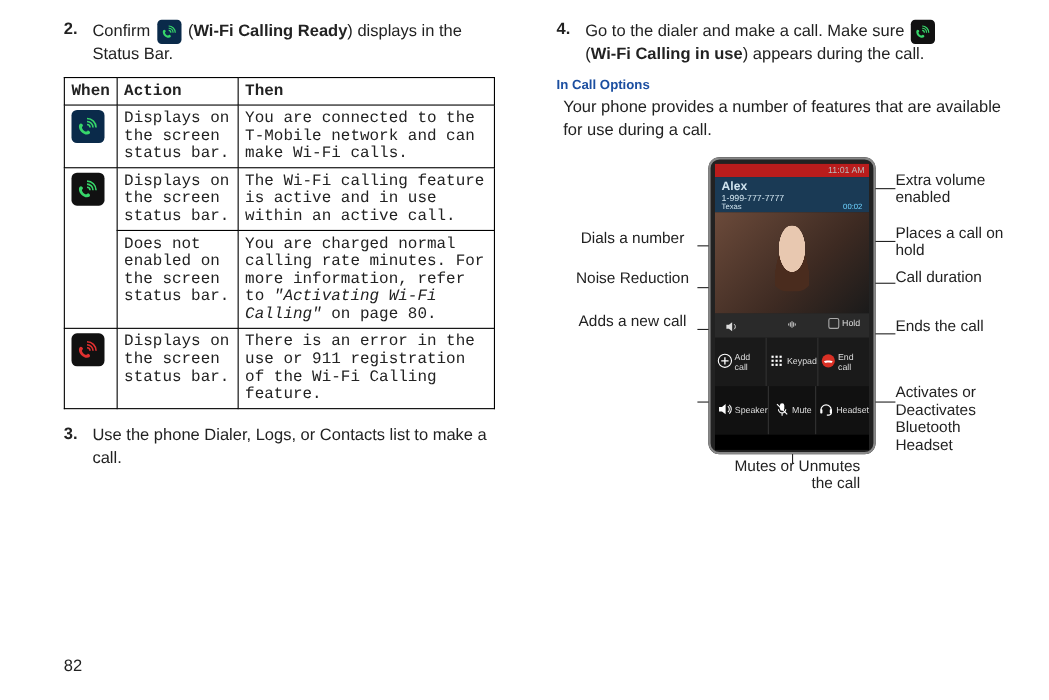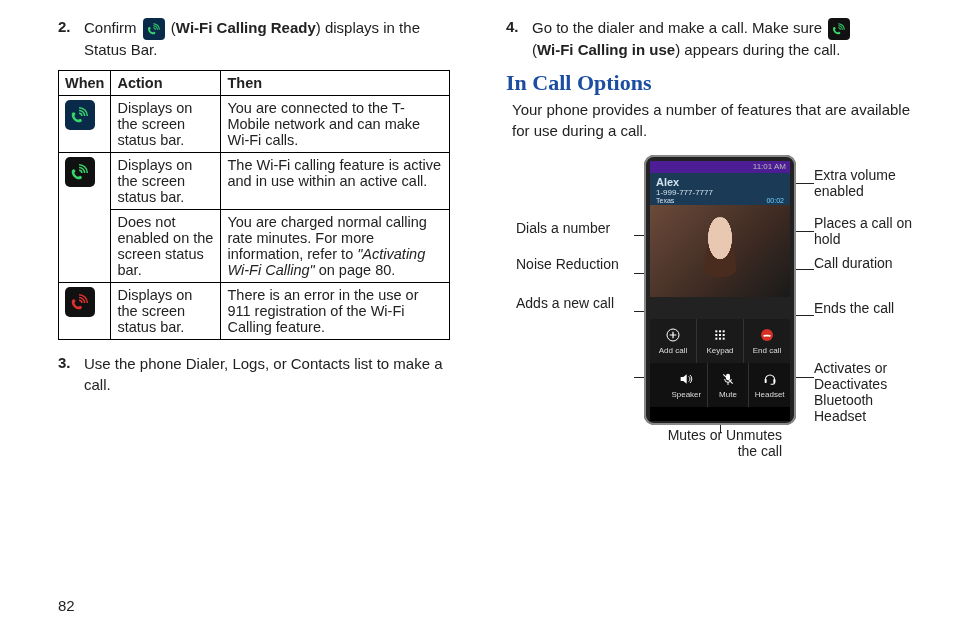--- a/index.html
+++ b/index.html
@@ -33,20 +33,21 @@
   }
   .wifi-icon.blue { background: #0a2a4a; }
   .wifi-icon.black { background: #111; }
   .wifi-icon svg { width: 16px; height: 16px; }
 
   table.status {
     border-collapse: collapse;
     width: 100%;
     margin: 8px 0 14px 0;
     font-size: 14.5px;
+    font-family: Liberation Mono, monospace;
   }
   table.status th, table.status td {
     border: 1px solid #000;
     padding: 4px 6px;
     vertical-align: top;
     text-align: left;
   }
   table.status th { font-weight: bold; }
   .icon-cell { width: 42px; text-align: center; }
   .icon-box {
@@ -59,44 +60,44 @@
   .action-col { width: 110px; margin-left: 32px; }
 
   .italic { font-style: italic; }
   .bold { font-weight: bold; }
 
   .page-num { position: absolute; left: 58px; bottom: 22px; font-size: 15px; }
 
   h2.section {
     color: #1b4ea0;
     font-weight: 800;
-    font-size: 22px;
+    font-size: 12px;
     margin: 6px 0 4px 0;
-    font-family: Liberation Serif, serif;
+    font-family: Liberation Sans, sans-serif;
   }
   .section-desc { margin: 0 0 14px 6px; line-height: 1.35; }
 
   
   .diagram {
     position: relative;
     width: 400px;
     height: 340px;
     margin-left: 10px;
   }
   .phone {
     position: absolute;
     left: 128px; top: 0;
     width: 152px; height: 270px;
     background: #222;
     border-radius: 10px;
     box-shadow: 0 0 0 2px #888 inset;
   }
   .phone-statusbar {
     position: absolute; top: 6px; left: 6px; right: 6px; height: 12px;
-    background: #4c1d95; color: #bbb; font-size: 8px;
+    background: #b91c1c; color: #bbb; font-size: 8px;
     text-align: right; padding: 1px 4px;
   }
   .phone-header {
     position: absolute; top: 18px; left: 6px; right: 6px; height: 32px;
     background: #1a3a55; color: #cfe3ee; font-size: 10px;
     padding: 3px 6px;
   }
   .phone-photo {
     position: absolute; top: 50px; left: 6px; right: 6px; height: 92px;
     background: linear-gradient(135deg,#6b4a3a 0%, #3d2a22 60%, #1a1a1a 100%);
@@ -128,42 +129,41 @@
   }
   .phone-topstrip .dur {
     position: absolute; left: 50%; top: 4px; transform: translateX(-50%);
     color: #bbb; font-size: 8px;
   }
   .phone-row1, .phone-row2 {
     position: absolute; left: 6px; right: 6px; height: 44px;
     display: flex;
   }
   .phone-row1 { top: 164px; background: #1a1a1a; }
-  .phone-row2 { top: 208px; background: #111; padding-left: 16px; }
+  .phone-row2 { top: 208px; background: #111; }
   .pbtn {
-    flex: 1; display: flex; flex-direction: column; align-items: center;
+    flex: 1; display: flex; flex-direction: row; align-items: center;
     justify-content: center; color: #ddd; font-size: 8px;
     border-right: 1px solid #333;
-    text-align: right;
   }
   .pbtn:last-child { border-right: none; }
   .pbtn .pic { width: 18px; height: 18px; margin-bottom: 2px; display:flex; align-items:center; justify-content:center; }
   .pbtn svg { width: 16px; height: 16px; }
   .phone-navbar {
     position: absolute; bottom: 4px; left: 6px; right: 6px; height: 14px;
     background: #000;
   }
 
   .callout {
     position: absolute;
     font-size: 14px;
     line-height: 1.15;
   }
   .callout.right { text-align: left; }
-  .callout.left  { text-align: left; }
+  .callout.left  { text-align: center; }
   .lead {
     position: absolute;
     height: 1px; background: #222;
   }
 </style>
 </head>
 <body>
 
 <svg width="0" height="0" style="position:absolute">
   <defs>
@@ -303,20 +303,34 @@
         <div style="font-weight:bold; font-size:11px;">Alex</div>
         <div style="font-size:8px;">1-999-777-7777</div>
         <div style="font-size:7px; display:flex; justify-content:space-between;">
           <span>Texas</span>
           <span style="color:#6fd3ff">00:02</span>
         </div>
       </div>
       <div class="phone-photo">
         <div class="face"></div>
       </div>
+      <div class="phone-topstrip">
+        <div class="vol">
+          <svg viewBox="0 0 24 24">
+              <path d="M4 9h4l5-4v14l-5-4H4z" fill="#ddd"></path>
+              <path d="M16 8a5 5 0 0 1 0 8" fill="none" stroke="#ddd" stroke-width="1.5"></path>
+            </svg>
+        </div>
+        <div class="dur">
+          <svg viewBox="0 0 24 24" width="12" height="12">
+              <path d="M6 14v-4m3 6V8m3 10V6m3 10V8m3 6v-4" stroke="#ddd" stroke-width="1.6" fill="none"></path>
+            </svg>
+        </div>
+        <div class="hold"><span>Hold</span></div>
+      </div>
       <div class="phone-row1">
         <div class="pbtn">
           <div class="pic">
               <svg viewBox="0 0 24 24">
                 <circle cx="12" cy="12" r="9" fill="none" stroke="#fff" stroke-width="1.5"></circle>
                 <path d="M12 7v10M7 12h10" stroke="#fff" stroke-width="1.8"></path>
               </svg>
             </div>
           <span>Add call</span>
         </div>

